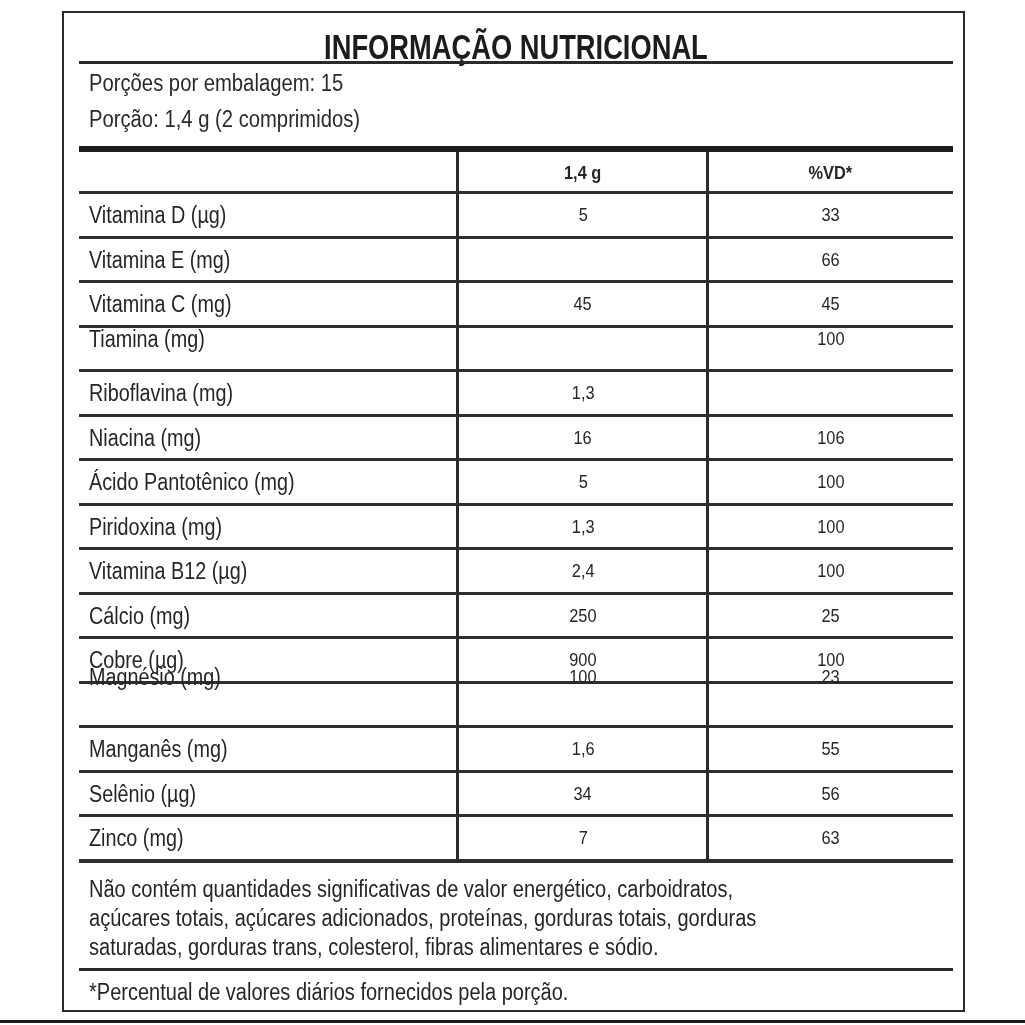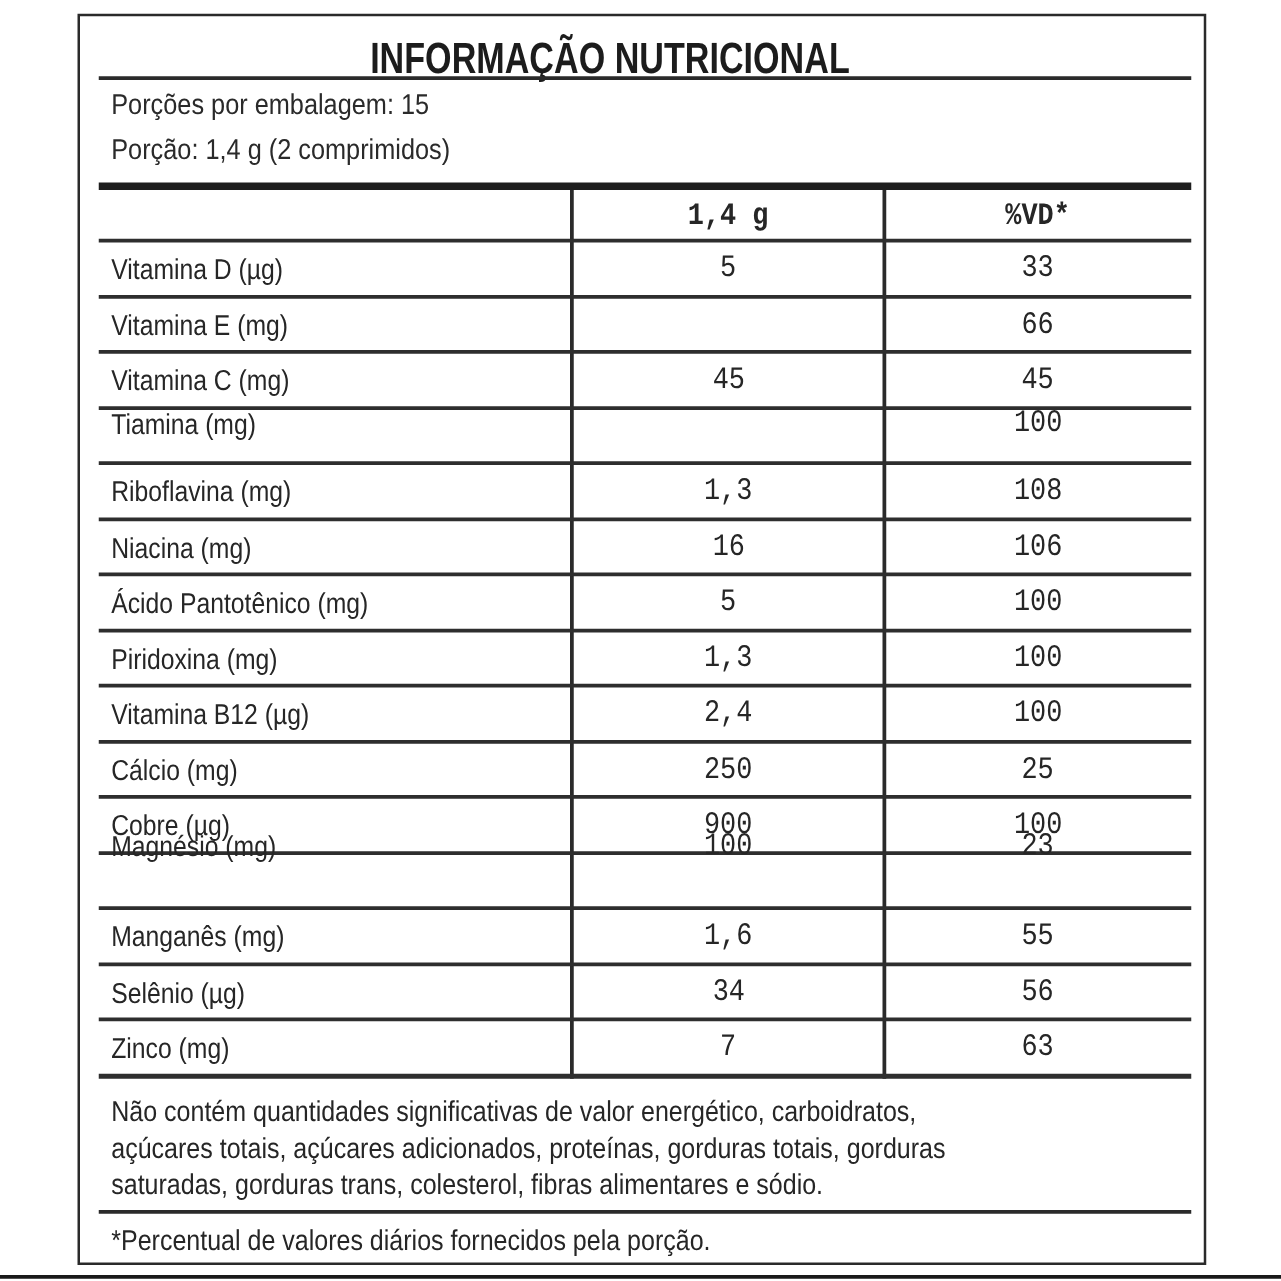--- a/index.html
+++ b/index.html
@@ -34,20 +34,21 @@
     }
     
     .title-wrap {
       position: absolute;
       left: 0;
       top: 12px;
       width: 848px;
       height: 44px;
       text-align: center;
       white-space: nowrap;
+      padding-left: 28px;
     }
     .title {
       display: inline-block;
       font-weight: bold;
       font-size: 35px;
       line-height: 44px;
       color: #1c1c1c;
       transform: scaleX(0.78);
       transform-origin: center center;
       letter-spacing: 0px;
@@ -98,25 +99,24 @@
       transform: scaleX(0.86);
       transform-origin: left center;
       color: #262626;
     }
     .row .cell-amt,
     .row .cell-vd {
       position: absolute;
       top: 0;
       height: 44px;
       line-height: 44px;
-      font-size: 25px;
+      font-size: 19px;
       text-align: center;
       white-space: nowrap;
       color: #262626;
-      font-family: Liberation Mono, monospace;
     }
     .row .cell-amt { left: 379px; width: 250px; }
     .row .cell-vd { left: 629px; width: 245px; }
     .row .inner {
       display: inline-block;
       transform: scaleX(0.86);
       transform-origin: center center;
     }
     .row.header .inner { font-weight: bold; }
     .row-line {
@@ -189,21 +189,20 @@
 
     <div class="row" style="top:171px;">
       <div class="cell-name">Tiamina (mg)</div>
       <div class="cell-vd"><span class="inner">100</span></div>
     </div>
     <div class="row-line" style="top:223px;"></div>
 
     <div class="row" style="top:225px;">
       <div class="cell-name">Riboflavina (mg)</div>
       <div class="cell-amt"><span class="inner">1,3</span></div>
-      <div class="cell-vd"><span class="inner">108</span></div>
     </div>
     <div class="row-line" style="top:268px;"></div>
 
     <div class="row" style="top:270px;">
       <div class="cell-name">Niacina (mg)</div>
       <div class="cell-amt"><span class="inner">16</span></div>
       <div class="cell-vd"><span class="inner">106</span></div>
     </div>
     <div class="row-line" style="top:312px;"></div>
 

